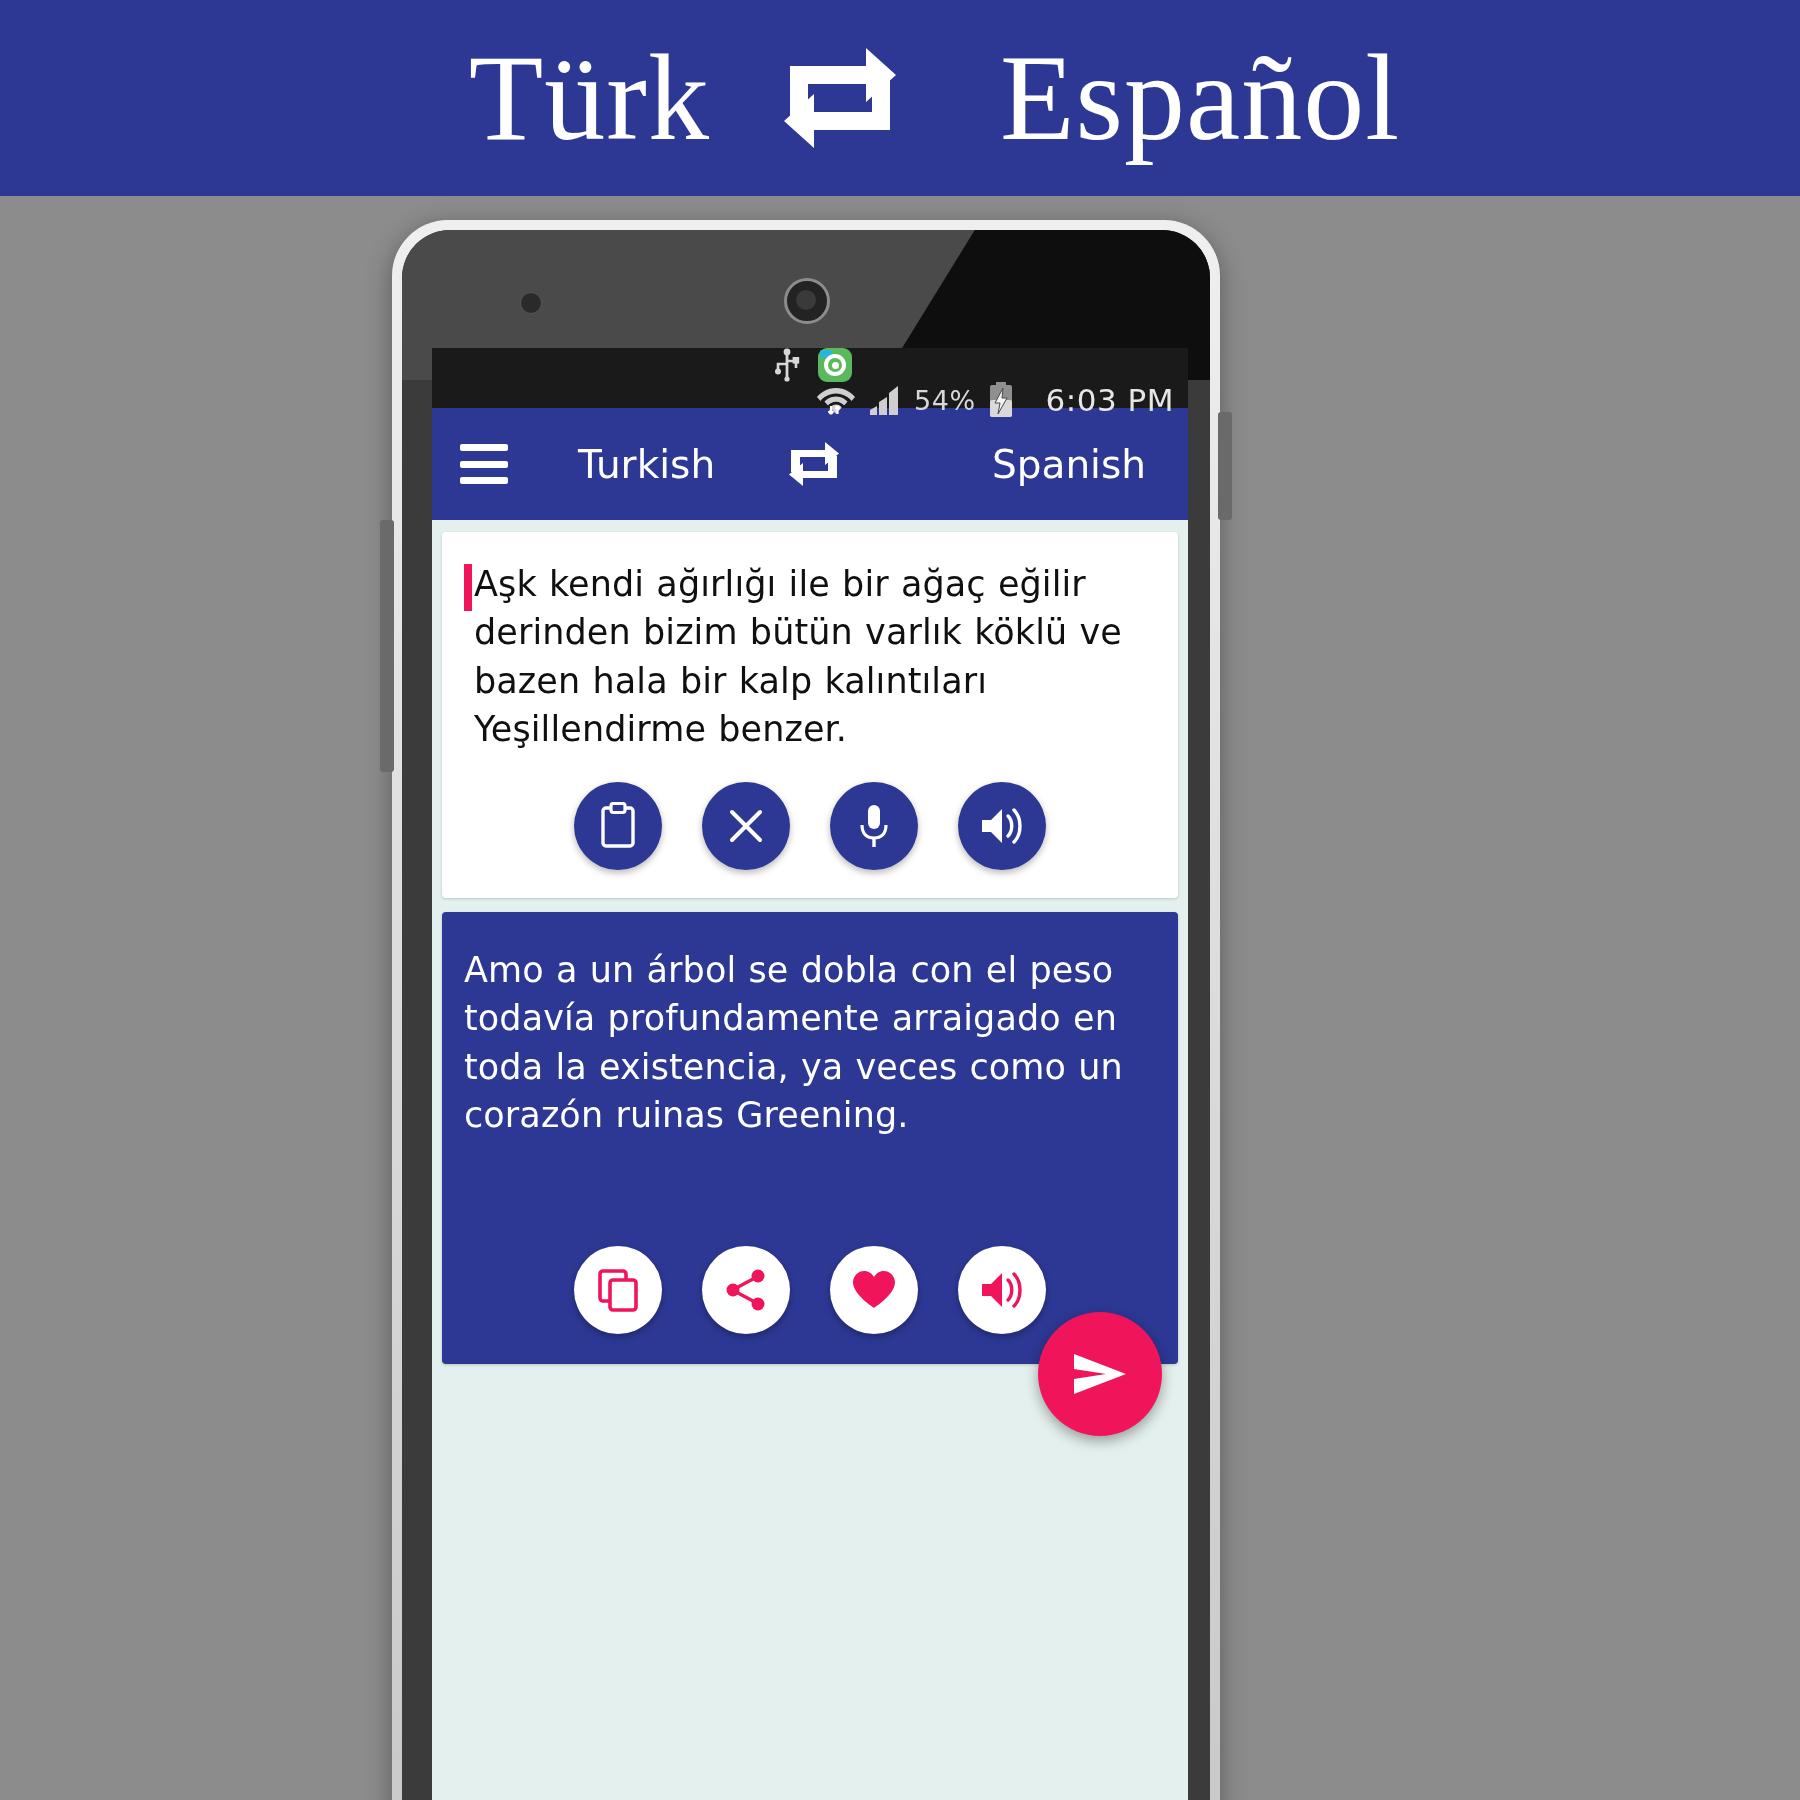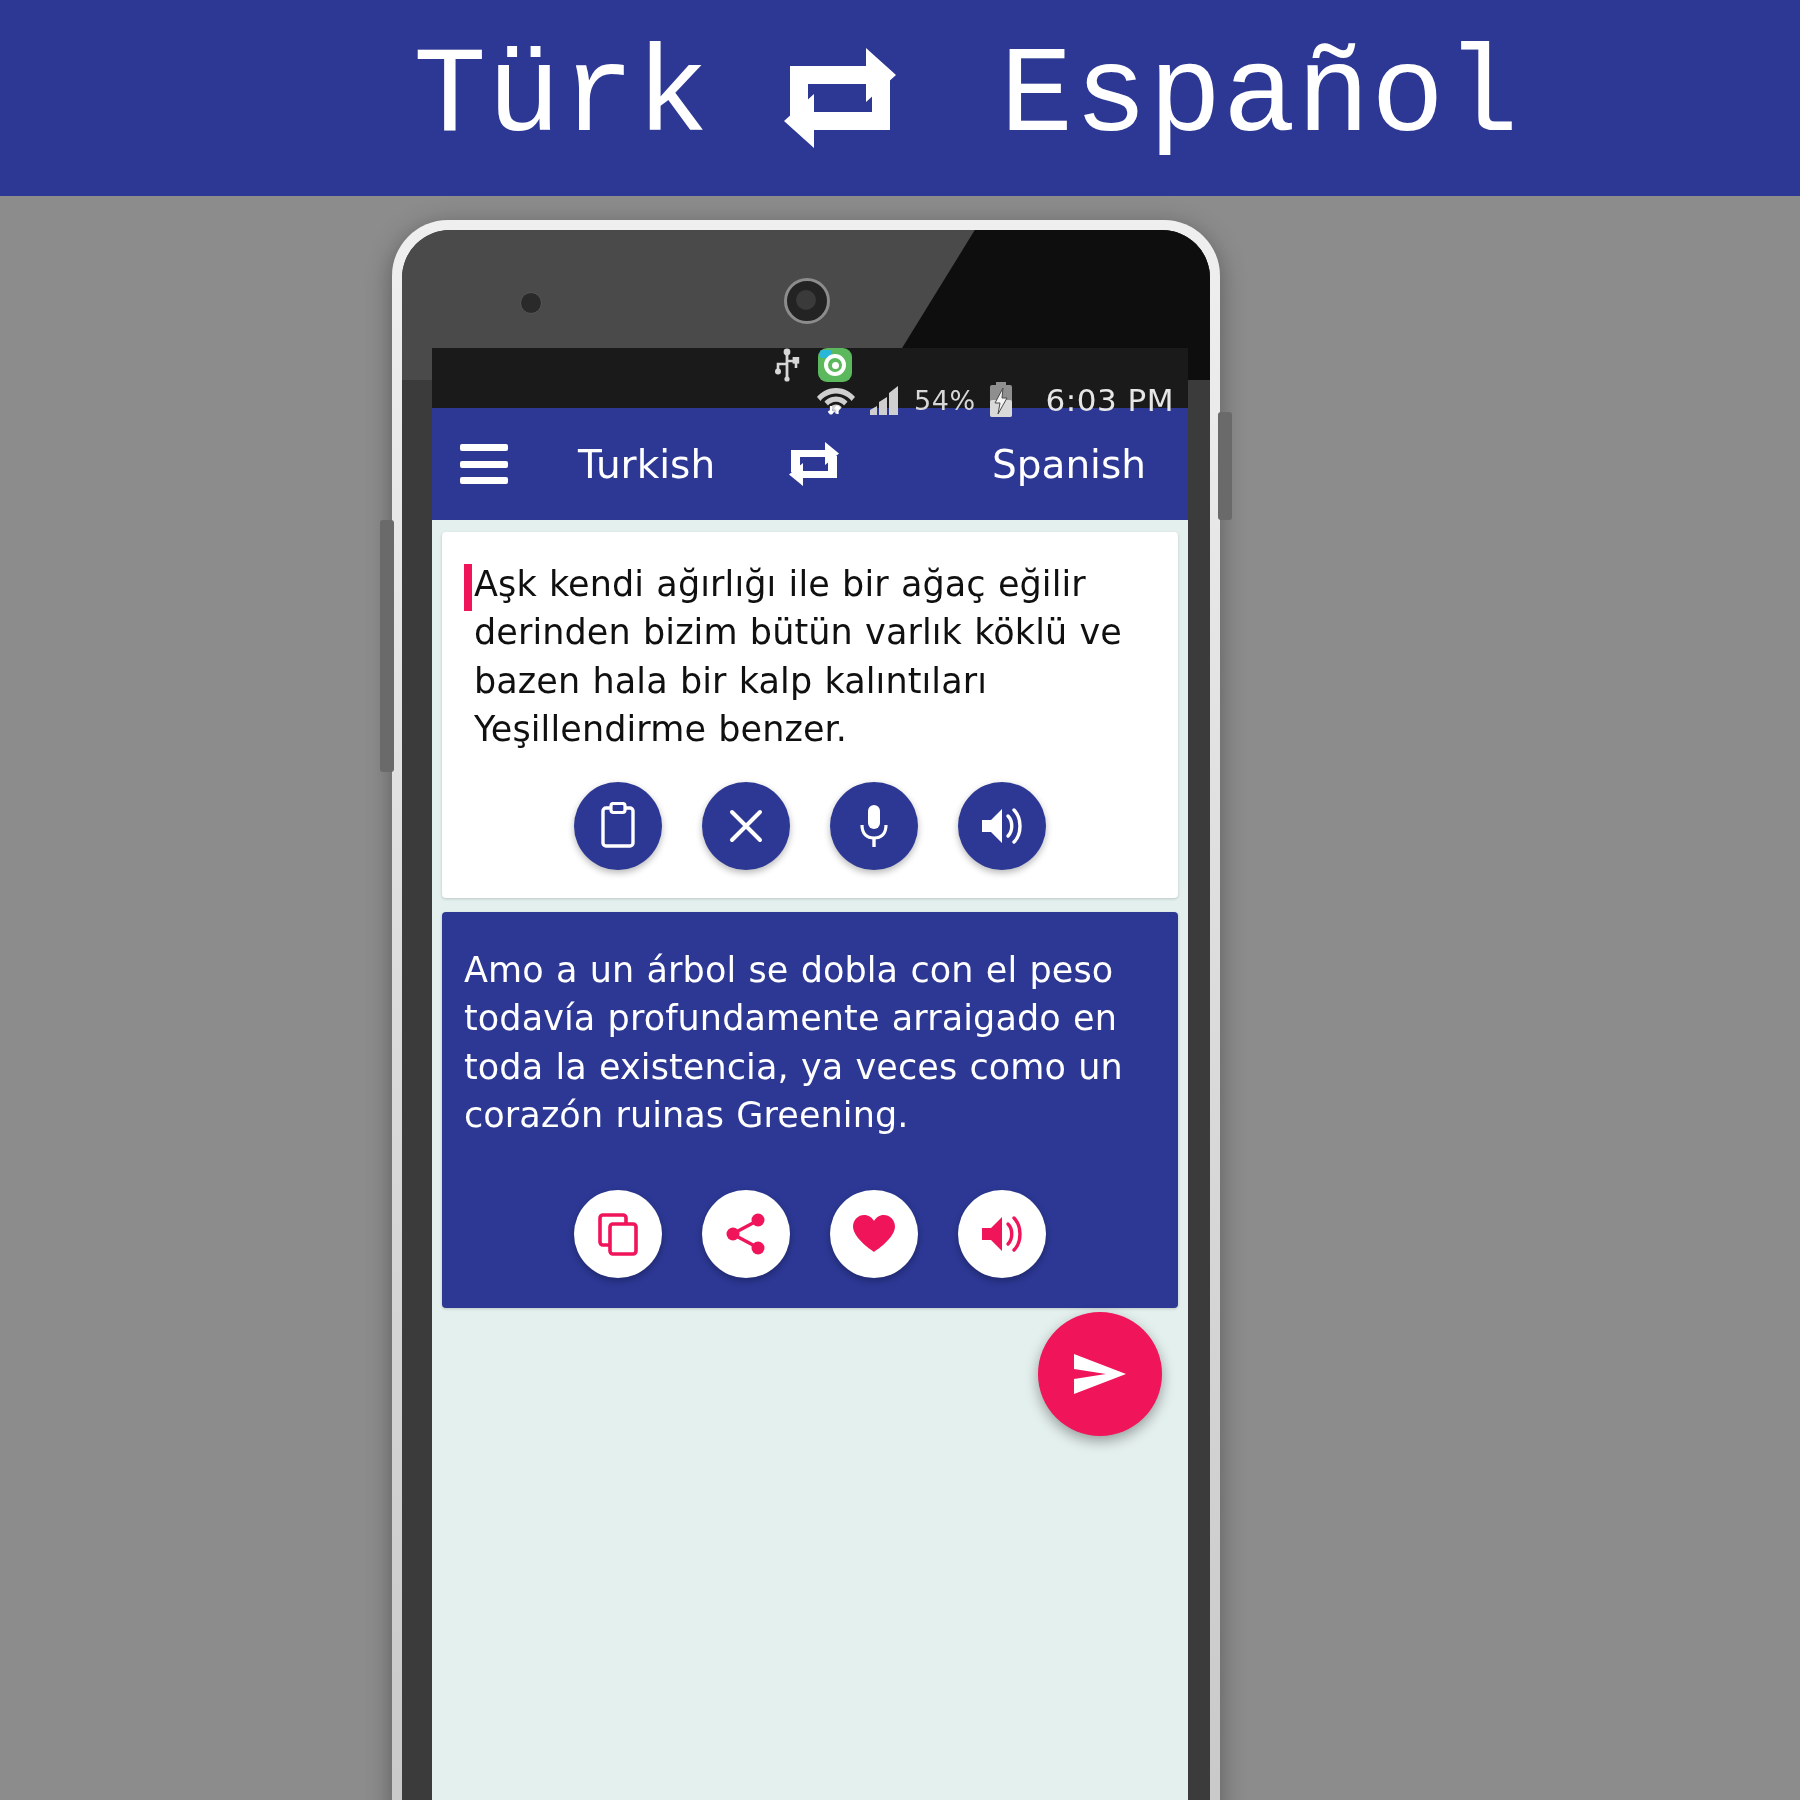--- a/index.html
+++ b/index.html
@@ -13,21 +13,21 @@
   
   .promo-banner {
     position: absolute; left: 0; top: 0;
     width: 1800px; height: 196px;
     background: #2c3894;
     display: flex; align-items: center; justify-content: center;
     gap: 0px;
   }
   .promo-lang {
     color: #ffffff;
-    font-family: Liberation Mono, monospace;
+    font-family: Liberation Serif, serif;
     font-size: 122px;
     font-weight: 400;
     line-height: 1;
     letter-spacing: 1px;
     white-space: nowrap;
   }
   .promo-lang.left  { width: 440px; text-align: right; padding-right: 60px; }
   .promo-lang.right { width: 560px; text-align: left;  padding-left: 90px; }
   .promo-swap {
     width: 140px; height: 130px;
@@ -173,21 +173,21 @@
     position: relative;
     box-shadow: 0 1px 3px rgba(0,0,0,.18);
   }
   .card.source {
     background: #ffffff;
     height: 366px;
     padding: 28px 22px 0 22px;
   }
   .card.target {
     background: #2c3894;
-    height: 396px;
+    height: 452px;
     margin-top: 14px;
     padding: 34px 22px 0 22px;
   }
 
   .txt {
     font-family: "DejaVu Sans", sans-serif;
     font-size: 35px;
     line-height: 1.38;
     letter-spacing: .1px;
     word-spacing: 1px;

